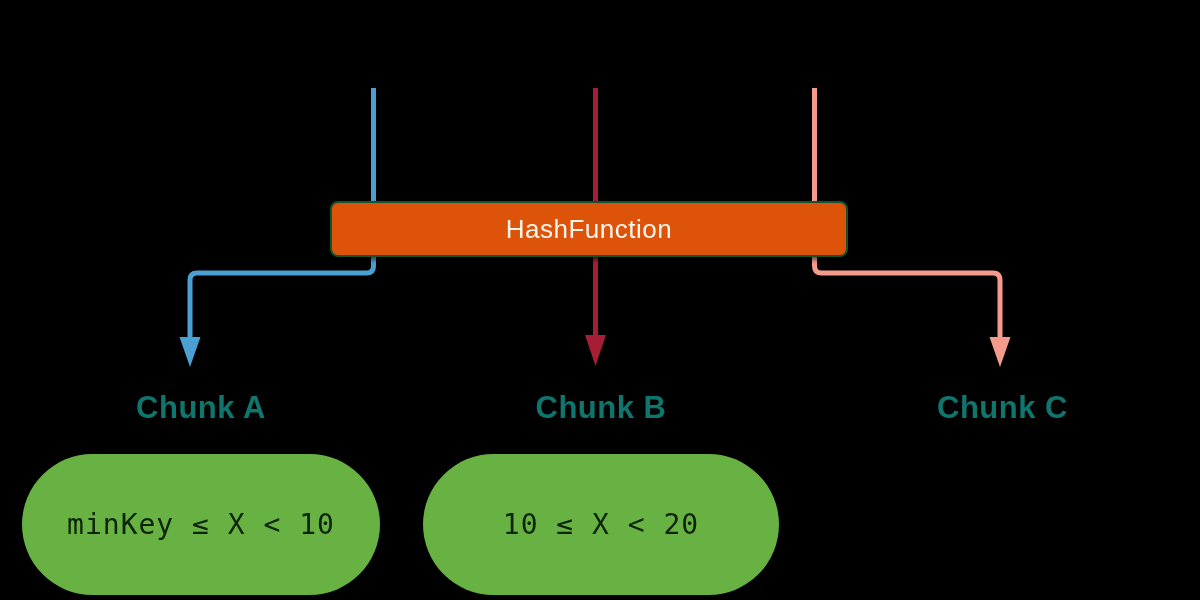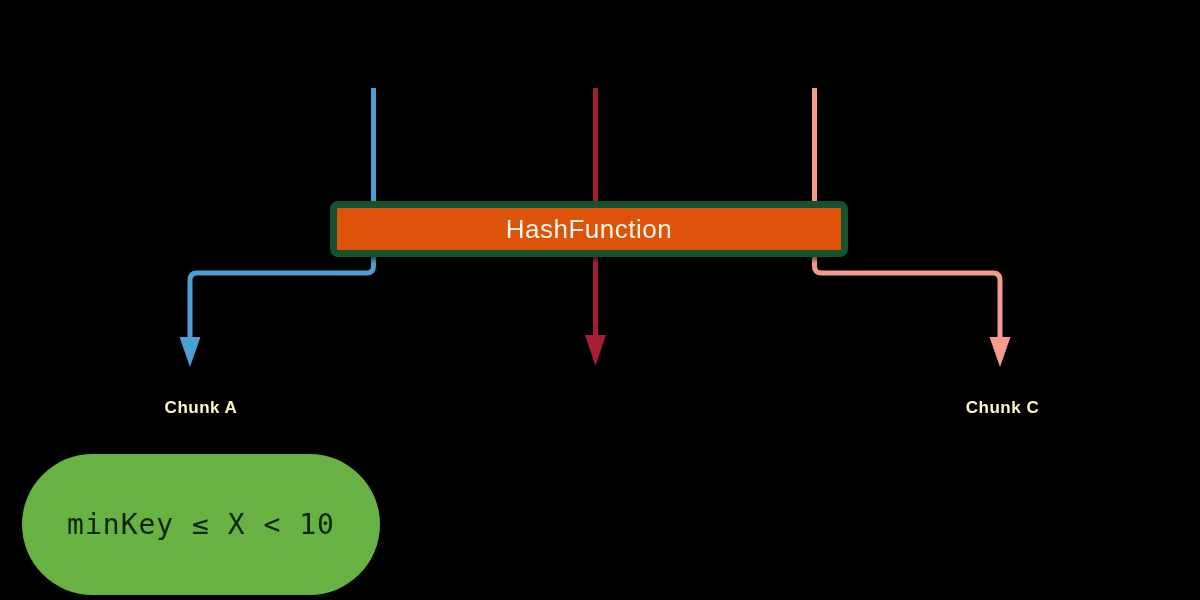--- a/index.html
+++ b/index.html
@@ -22,21 +22,21 @@
     z-index: 1;
   }
   .hash-box {
     position: absolute;
     left: 330px;
     top: 201px;
     width: 518px;
     height: 56px;
     box-sizing: border-box;
     background: #DD530A;
-    border: 7px solid #14532d;
+    border: 2px solid #14532d;
     border-radius: 8px;
     display: flex;
     align-items: center;
     justify-content: center;
     z-index: 2;
     box-shadow: 2px 3px 4px rgba(0,0,0,0.55);
   }
   .hash-box .hash-label {
     color: #FCF5EC;
     font-size: 26px;
@@ -45,22 +45,22 @@
   .chunk-group {
     position: absolute;
     top: 394px;
     text-align: center;
     z-index: 2;
   }
   .chunk-group.a { left: 22px;  width: 358px; }
   .chunk-group.b { left: 423px; width: 356px; }
   .chunk-group.c { left: 823px; width: 359px; }
   .chunk-title {
-    color: #fef9c3;
-    font-size: 17px;
+    color: #0f766e;
+    font-size: 31px;
     font-weight: 600;
     line-height: 28px;
     letter-spacing: 0.5px;
   }
   .chunk-pill {
     margin-top: 32px;
     height: 141px;
     border-radius: 71px;
     background: #68B244;
     display: flex;
@@ -98,18 +98,24 @@
     <span class="hash-label">HashFunction</span>
   </div>
 
   <div class="chunk-group a">
     <div class="chunk-title">Chunk A</div>
     <div class="chunk-pill">
       <span class="chunk-range">minKey ≤ X &lt; 10</span>
     </div>
   </div>
 
+  <div class="chunk-group b">
+    <div class="chunk-title">Chunk B</div>
+    <div class="chunk-pill">
+      <span class="chunk-range">10 ≤ X &lt; 20</span>
+    </div>
+  </div>
 
   <div class="chunk-group c">
     <div class="chunk-title">Chunk C</div>
   </div>
 
 </div>
 
 </body></html>

